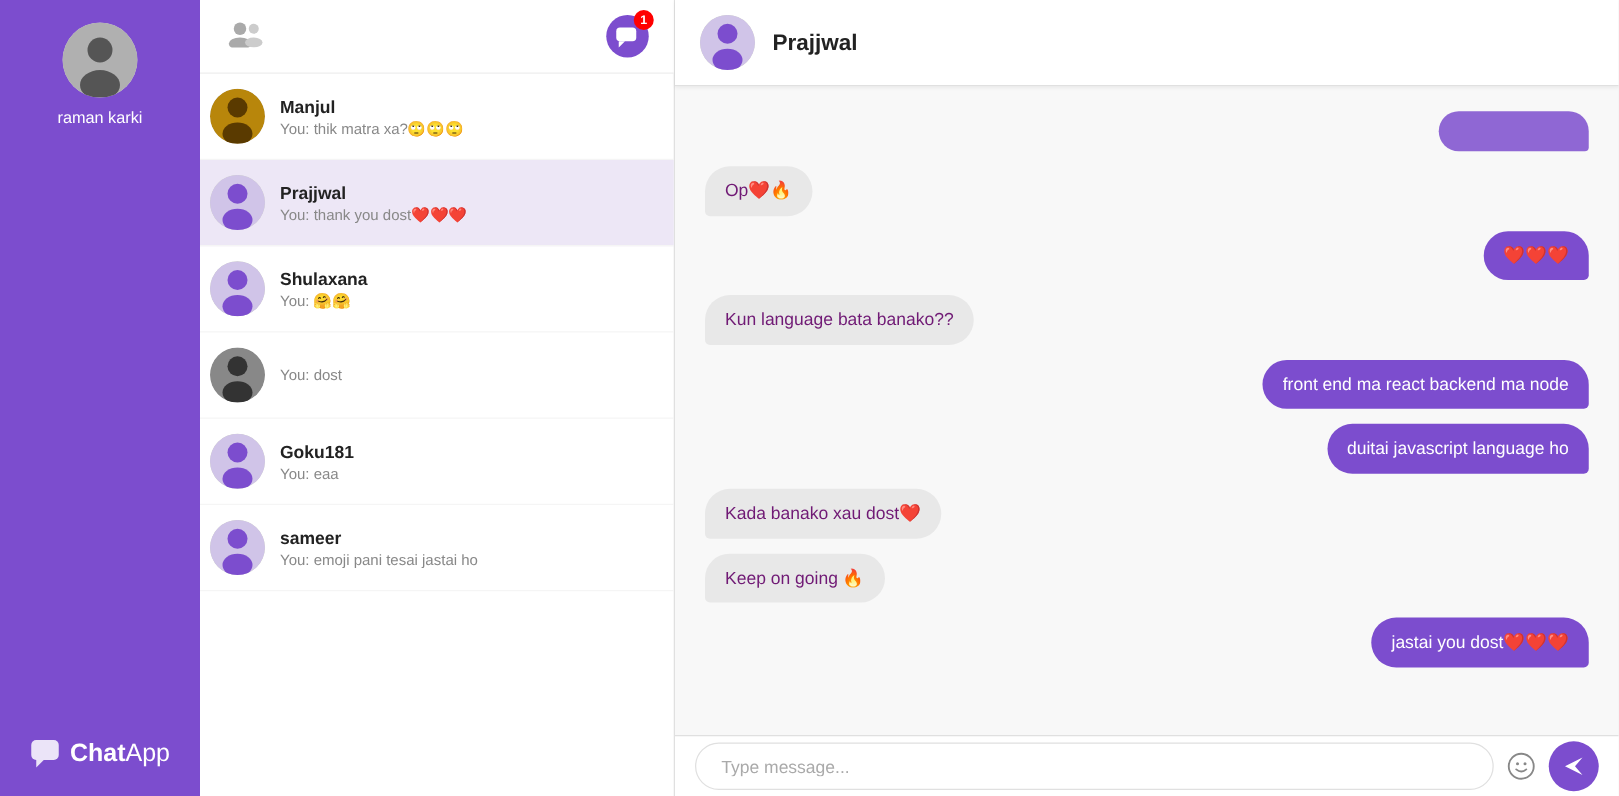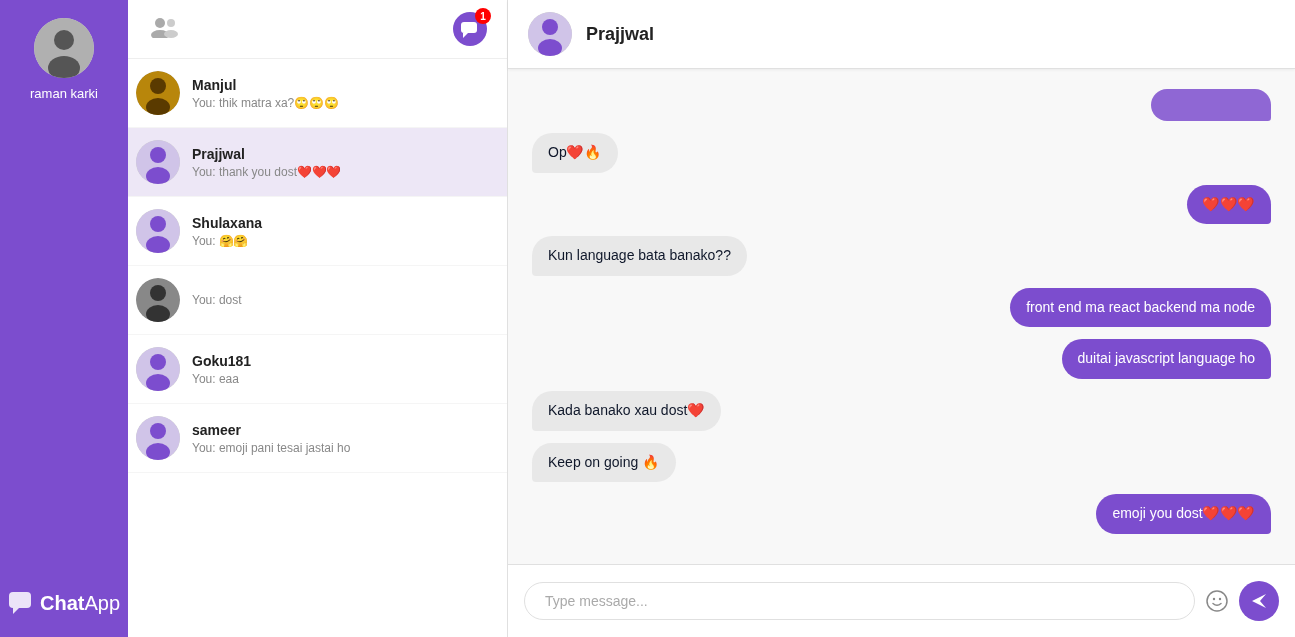--- a/index.html
+++ b/index.html
@@ -1,20 +1,20 @@
 <!DOCTYPE html>
 <html><head>
   <meta charset="utf-8">
   <style>
     * { box-sizing: border-box; margin: 0; padding: 0; }
     body { font-family: 'Segoe UI', Arial, sans-serif; display: flex; height: 637px; width: 1295px; overflow: hidden; background: #f0f0f0; }
 
     
     .sidebar {
-      width: 128px;
+      width: 160px;
       background: #7c4dce;
       display: flex;
       flex-direction: column;
       align-items: center;
       padding: 18px 10px 20px;
       flex-shrink: 0;
     }
     .sidebar-avatar {
       width: 60px; height: 60px; border-radius: 50%; overflow: hidden;
       background: #ccc; margin-bottom: 8px;
@@ -135,32 +135,32 @@
     .msg-bubble {
       max-width: 60%;
       padding: 10px 16px;
       border-radius: 20px;
       font-size: 14px;
       line-height: 1.4;
       word-break: break-word;
     }
     .msg-bubble.received {
       background: #e8e8e8;
-      color: #0f172a;
+      color: #701a75;
       border-bottom-left-radius: 4px;
     }
     .msg-bubble.sent {
       background: #7c4dce;
       color: #fff;
       border-bottom-right-radius: 4px;
     }
 
     .chat-input-bar {
       background: #fff;
-      padding: 16px 16px;
+      padding: 4px 16px;
       display: flex;
       align-items: center;
       border-top: 1px solid #e0e0e0;
       gap: 10px;
     }
     .chat-input {
       flex: 1;
       border: 1.5px solid #e0e0e0;
       border-radius: 30px;
       padding: 10px 20px;
@@ -352,21 +352,21 @@
       <div class="msg-row sent">
         <div class="msg-bubble sent">duitai javascript language ho</div>
       </div>
       <div class="msg-row received">
         <div class="msg-bubble received">Kada banako xau dost❤️</div>
       </div>
       <div class="msg-row received">
         <div class="msg-bubble received">Keep on going 🔥</div>
       </div>
       <div class="msg-row sent">
-        <div class="msg-bubble sent">emoji you dost❤️❤️❤️</div>
+        <div class="msg-bubble sent">jastai you dost❤️❤️❤️</div>
       </div>
     </div>
 
   <div class="chat-input-bar">
     <input class="chat-input" type="text" placeholder="Type message..." style="">
     <button class="emoji-btn">
       <svg width="24" height="24" viewBox="0 0 24 24" fill="none" xmlns="http://www.w3.org/2000/svg">
         <circle cx="12" cy="12" r="10" stroke="#888" stroke-width="1.5" fill="none"></circle>
         <circle cx="9" cy="10" r="1.2" fill="#888"></circle>
         <circle cx="15" cy="10" r="1.2" fill="#888"></circle>

